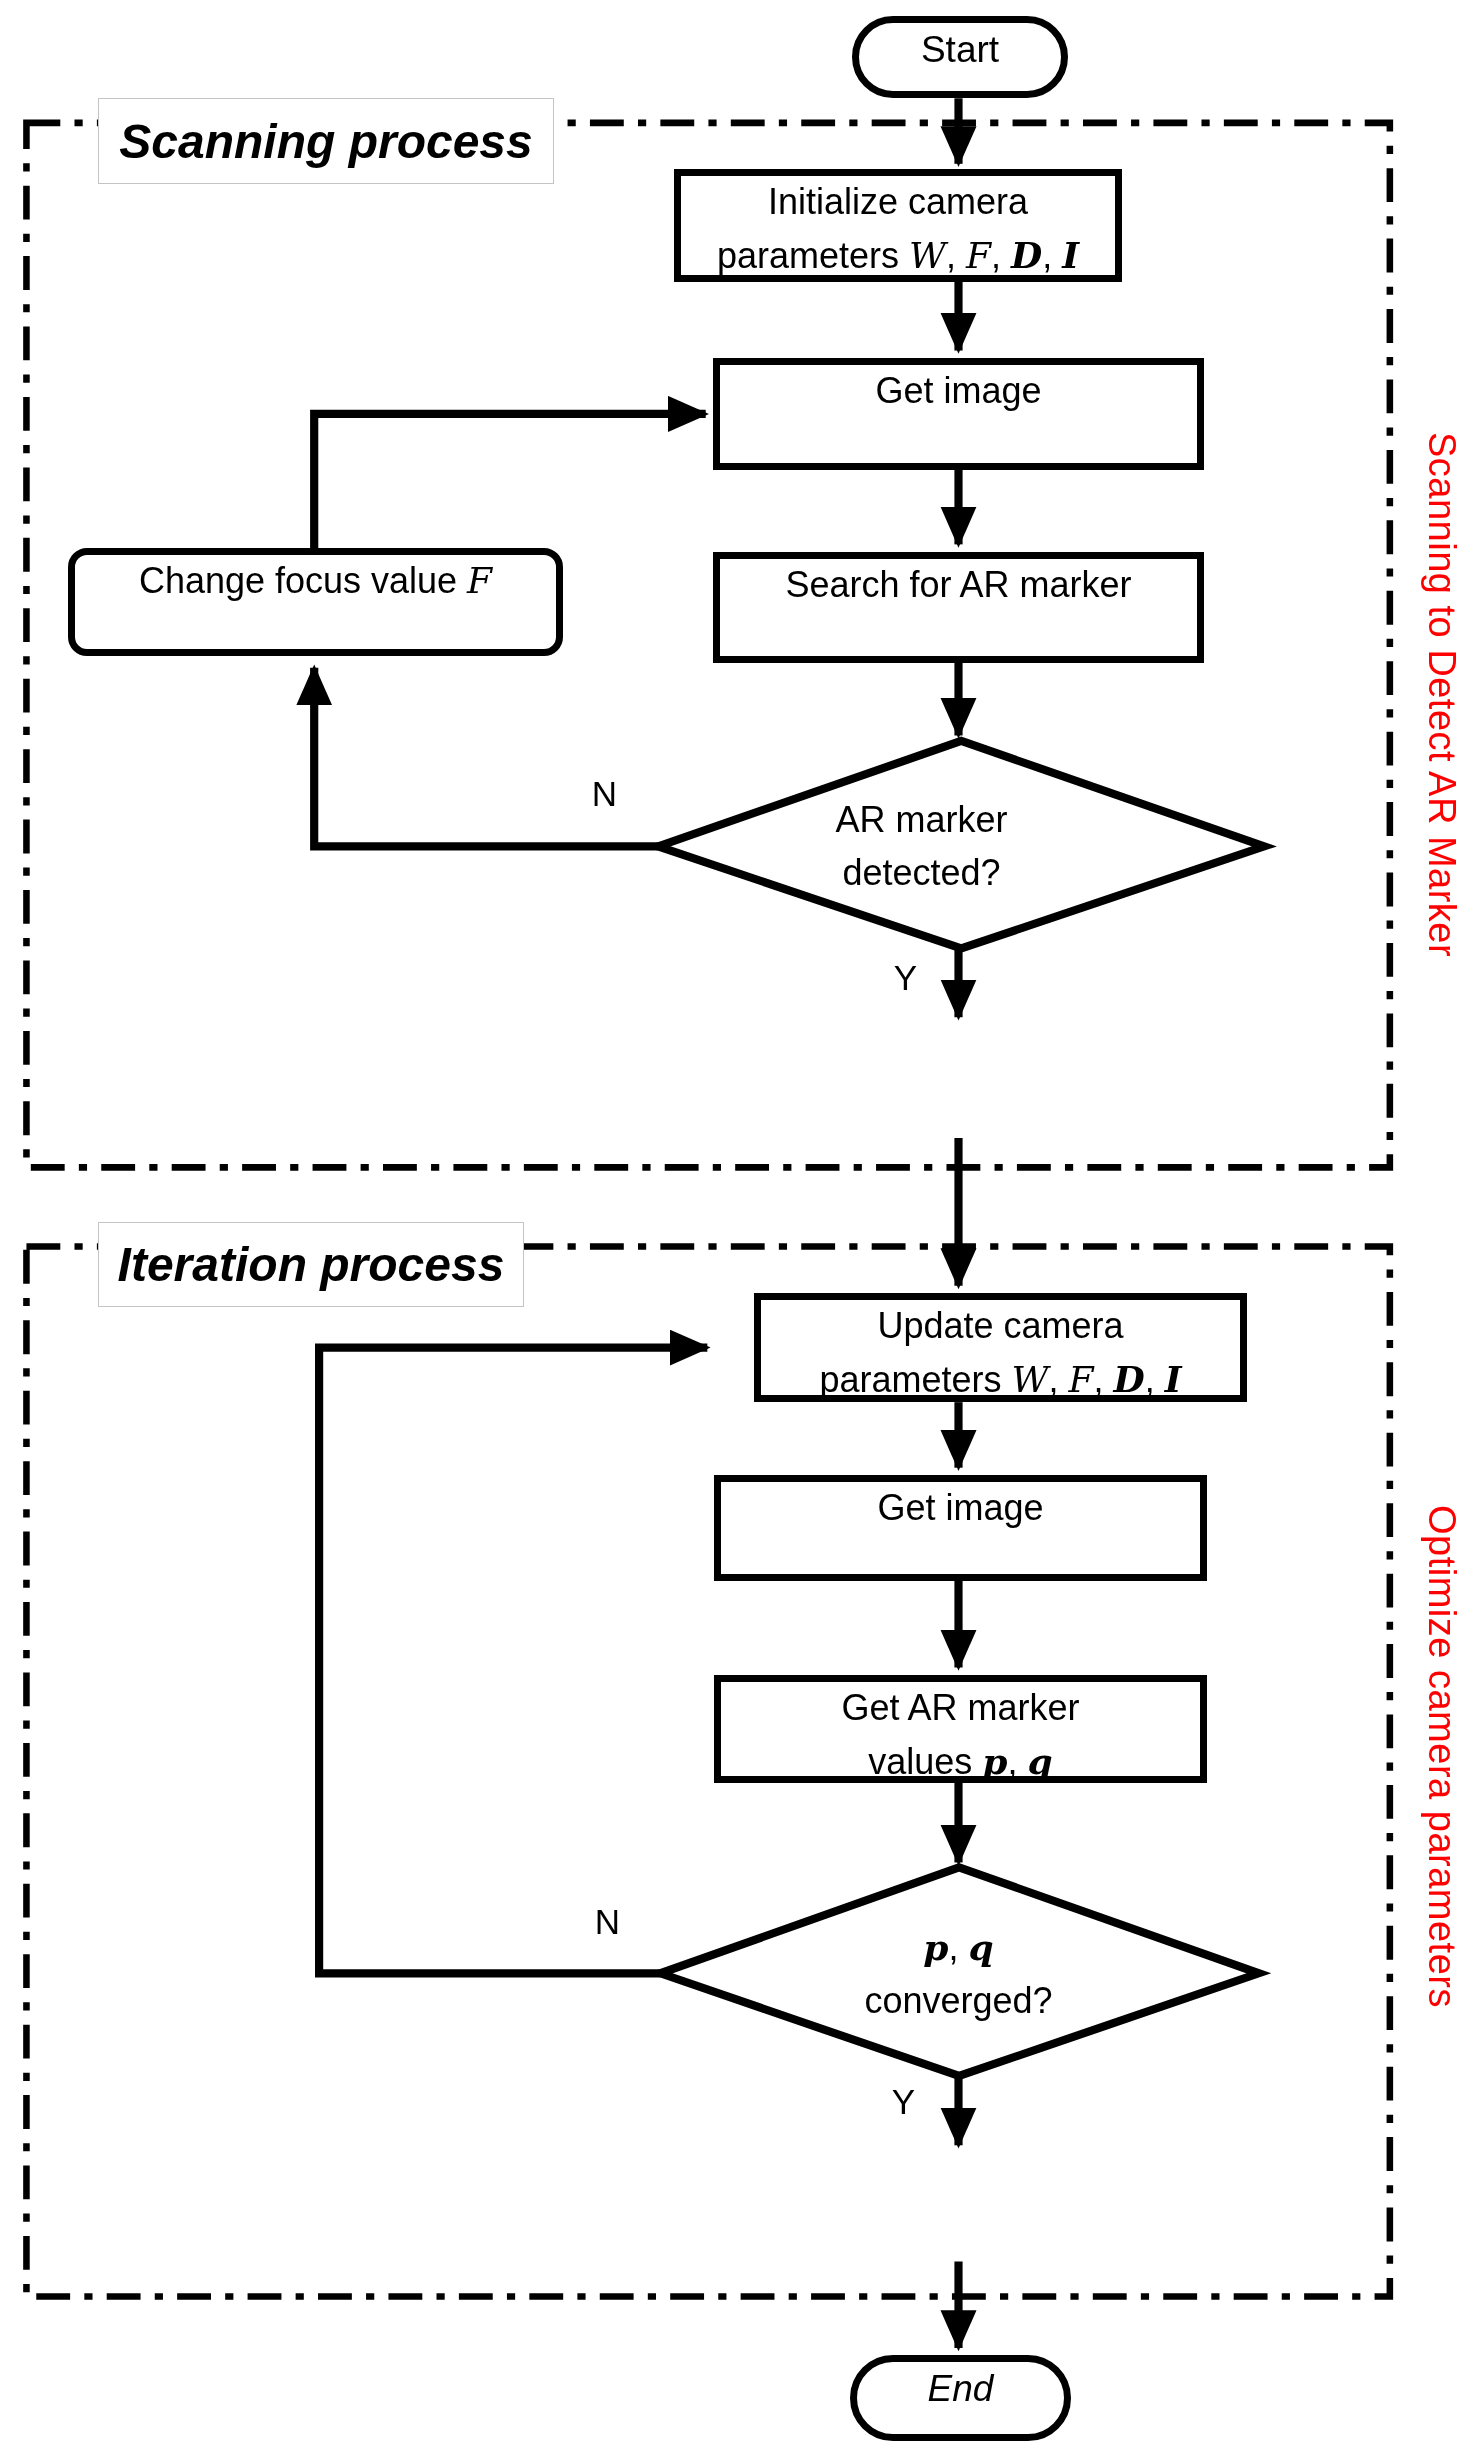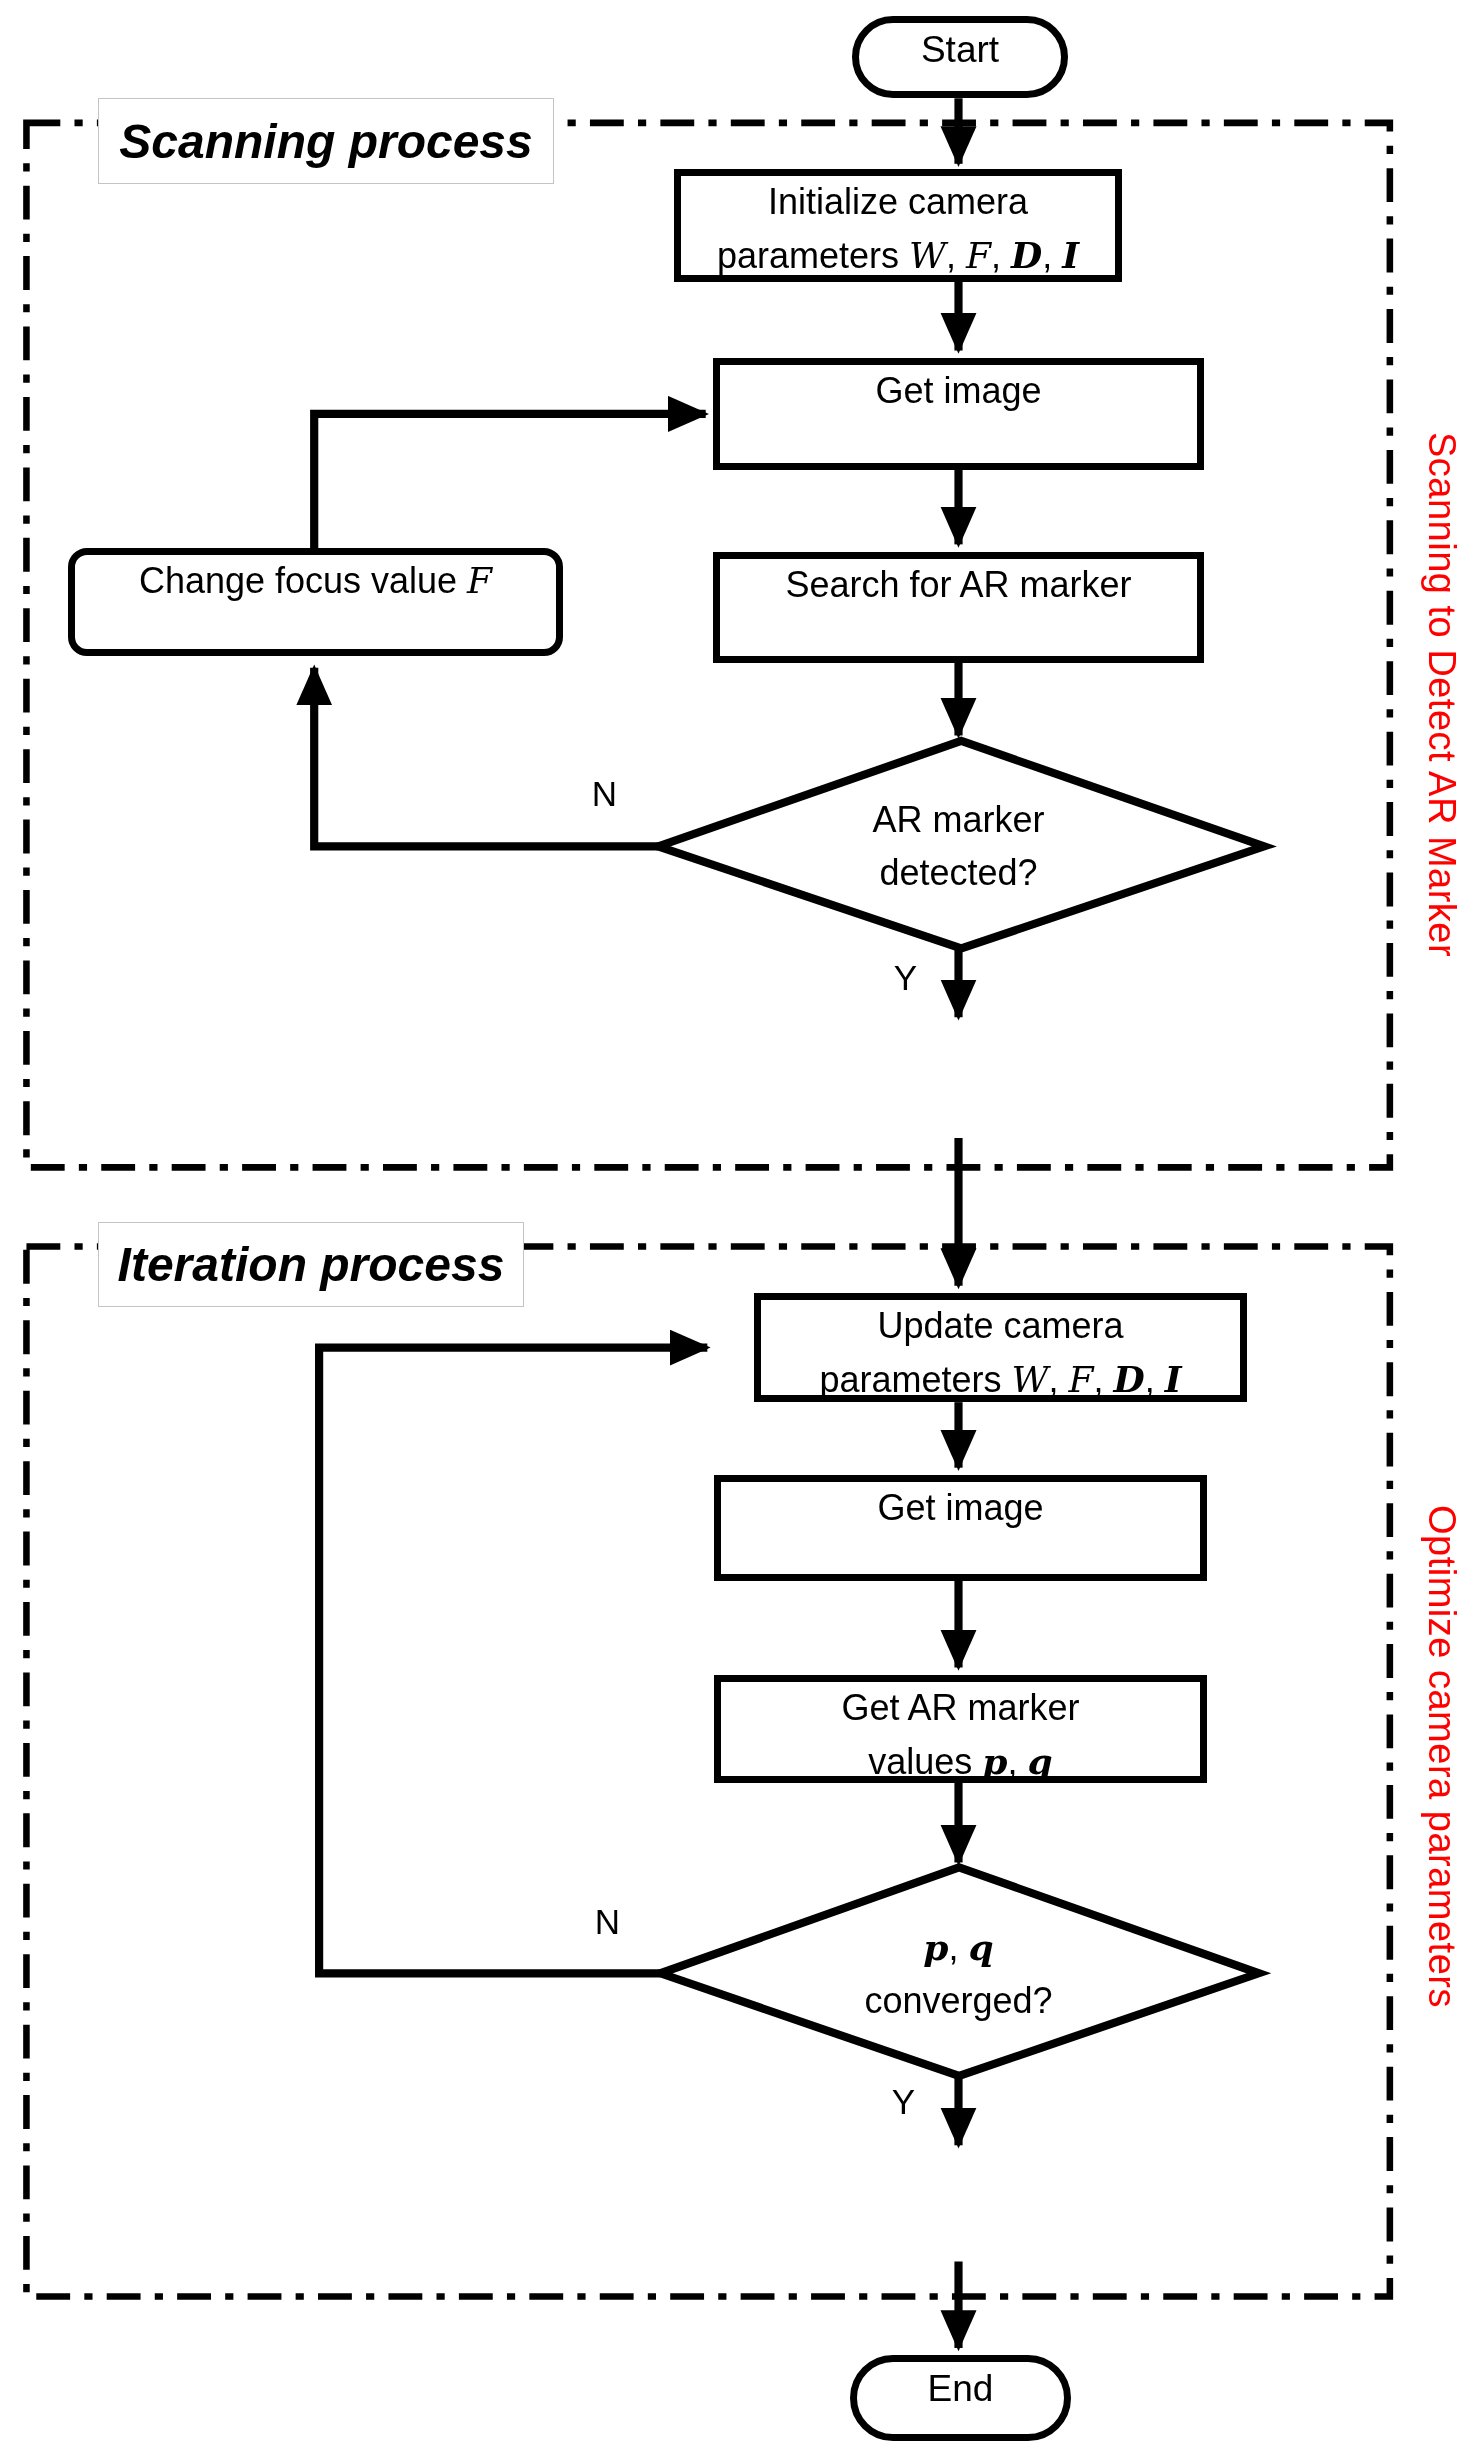--- a/index.html
+++ b/index.html
@@ -78,21 +78,21 @@
     </div>
 
   <div class="node" style="left:713px;top:552px;width:491px;height:111px;">
       <div class="bline"><span>Search for AR marker</span></div>
     </div>
 
   <div class="node" style="left:68px;top:548px;width:495px;height:108px;border-radius:19px;">
       <div class="bline"><span>Change focus value </span><span class="seg-mi">F</span></div>
     </div>
 
-  <div class="dtext" style="left:713px;top:765px;width:491px;height:164px;">
+  <div class="dtext" style="left:676px;top:765px;width:491px;height:164px;">
       <div class="bline"><span>AR marker</span></div>
       <div class="bline"><span>detected?</span></div>
     </div>
 
 
   <div class="node" style="left:754px;top:1293px;width:493px;height:109px;">
       <div class="bline"><span>Update camera</span></div>
       <div class="bline"><span>parameters </span><span class="seg-mi">W</span><span>, </span><span class="seg-mi">F</span><span>, </span><span class="seg-mb">D</span><span>, </span><span class="seg-mb">I</span></div>
     </div>
 
@@ -104,21 +104,21 @@
       <div class="bline"><span>Get AR marker</span></div>
       <div class="bline"><span>values </span><span class="seg-mb">p</span><span>, </span><span class="seg-mb">q</span></div>
     </div>
 
   <div class="dtext" style="left:713px;top:1892px;width:491px;height:164px;">
       <div class="bline"><span class="seg-mb">p</span><span>, </span><span class="seg-mb">q</span></div>
       <div class="bline"><span>converged?</span></div>
     </div>
 
 
-  <div class="node terminal" style="left:850px;top:2355px;width:221px;height:86px;">
+  <div class="node terminal" style="left:850px;top:2355px;width:221px;height:86px;font-style:italic;">
       <div class="bline"><span>End</span></div>
     </div>
 
   <div class="branch" style="left:580px;top:774px;">N</div>
   <div class="branch" style="left:881px;top:958px;">Y</div>
   <div class="branch" style="left:583px;top:1902px;">N</div>
   <div class="branch" style="left:879px;top:2082px;">Y</div>
 
 </div>
 

